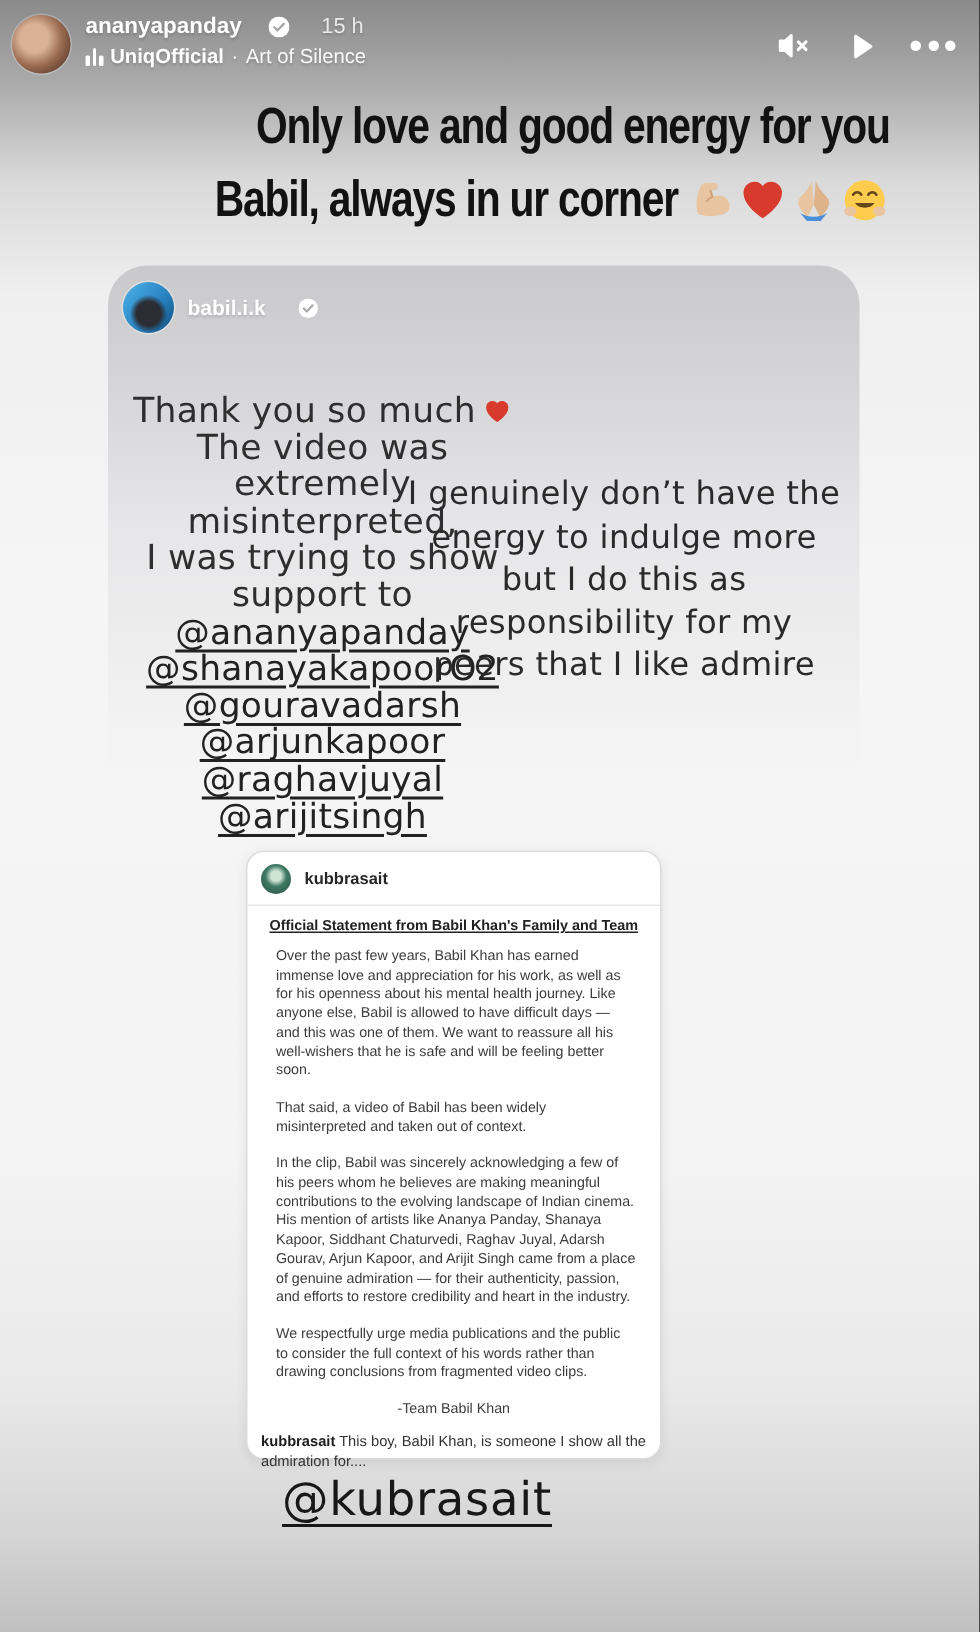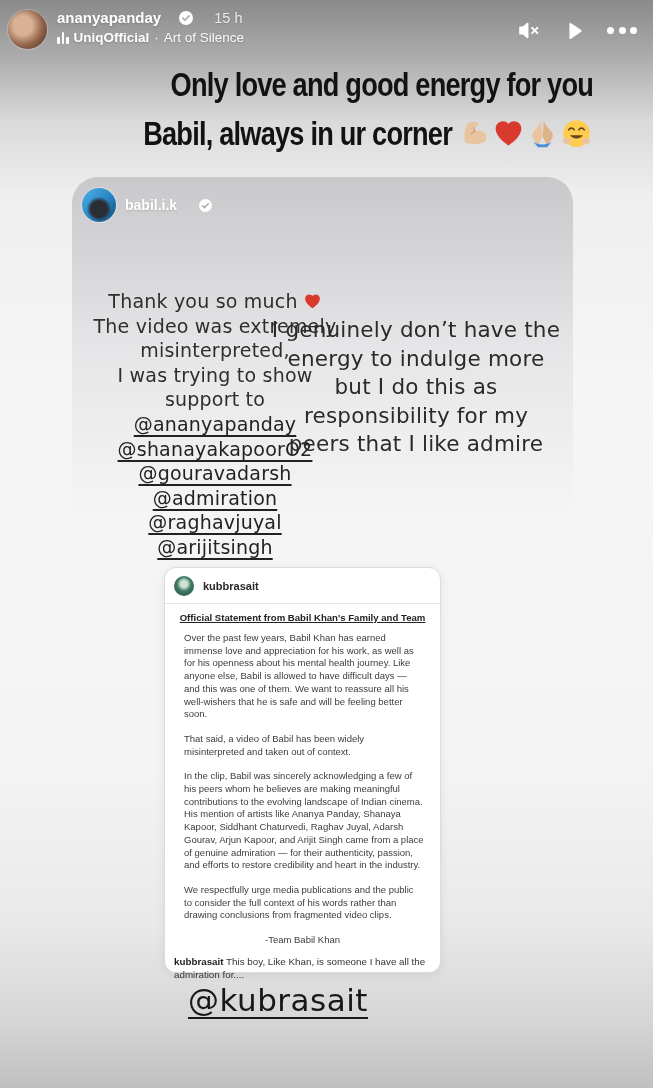--- a/index.html
+++ b/index.html
@@ -42,21 +42,21 @@
   .babil-hdr{position:absolute;left:10px;top:11px;display:flex;align-items:center;gap:9px;}
   .avatar-md{width:34px;height:34px;border-radius:50%;
     background:
       radial-gradient(circle at 50% 62%, #2a2d33 0 30%, rgba(42,45,51,0) 46%),
       linear-gradient(130deg,#4db3e8 0%,#2a84c4 55%,#10507e 100%);
     box-shadow:0 0 0 1px rgba(255,255,255,.35);}
   .babil-user{display:flex;align-items:center;gap:22px;color:#fff;font-size:14px;font-weight:700;
     text-shadow:0 1px 2px rgba(0,0,0,.15);}
   .story-font{font-family:"DejaVu Sans",sans-serif;color:#2e2e2e;}
   .babil-left{position:absolute;left:0;top:85px;width:286px;text-align:center;
-    font-size:19px;line-height:24.6px;letter-spacing:.2px;margin-top:27px;}
+    font-size:23px;line-height:24.6px;letter-spacing:.2px;}
   .babil-left .ln{display:flex;justify-content:center;align-items:center;gap:5px;}
   .mention{text-decoration:underline;text-decoration-thickness:1.5px;text-underline-offset:4px;color:#222;}
   .babil-right{position:absolute;left:196px;top:139px;width:296px;text-align:center;
     font-size:21.5px;line-height:28.5px;letter-spacing:.2px;color:#2a2a2a;}
   
   .stmt-card{position:absolute;left:164px;top:567px;width:277px;height:406px;background:#fff;
     border:1px solid #dcdcdc;border-radius:12px;box-shadow:0 2px 8px rgba(0,0,0,.08);
     box-sizing:border-box;color:#3c3c3c;}
   .stmt-hdr{display:flex;align-items:center;gap:9px;padding:8px 10px 7px 9px;border-bottom:1px solid #e6e6e6;}
   .avatar-sm{width:20px;height:20px;border-radius:50%;
@@ -185,21 +185,21 @@
             </svg>
         </span>
       </div>
       <div>The video was extremely</div>
       <div>misinterpreted,</div>
       <div>I was trying to show</div>
       <div>support to</div>
       <div><span class="mention">@ananyapanday</span></div>
       <div><span class="mention">@shanayakapoorO2</span></div>
       <div><span class="mention">@gouravadarsh</span></div>
-      <div><span class="mention">@admiration</span></div>
+      <div><span class="mention">@arjunkapoor</span></div>
       <div><span class="mention">@raghavjuyal</span></div>
       <div><span class="mention">@arijitsingh</span></div>
     </div>
 
     <div class="babil-right story-font">
       <div>I genuinely don’t have the</div>
       <div>energy to indulge more</div>
       <div>but I do this as</div>
       <div>responsibility for my</div>
       <div>peers that I like admire</div>
@@ -213,19 +213,19 @@
     </div>
     <div class="stmt-title">Official Statement from Babil Khan's Family and Team</div>
     <div class="stmt-body">
       <p>Over the past few years, Babil Khan has earned immense love and appreciation for his work, as well as for his openness about his mental health journey. Like anyone else, Babil is allowed to have difficult days — and this was one of them. We want to reassure all his well-wishers that he is safe and will be feeling better soon.</p>
       <p>That said, a video of Babil has been widely misinterpreted and taken out of context.</p>
       <p>In the clip, Babil was sincerely acknowledging a few of his peers whom he believes are making meaningful contributions to the evolving landscape of Indian cinema. His mention of artists like Ananya Panday, Shanaya Kapoor, Siddhant Chaturvedi, Raghav Juyal, Adarsh Gourav, Arjun Kapoor, and Arijit Singh came from a place of genuine admiration — for their authenticity, passion, and efforts to restore credibility and heart in the industry.</p>
       <p>We respectfully urge media publications and the public to consider the full context of his words rather than drawing conclusions from fragmented video clips.</p>
     </div>
     <div class="stmt-signoff">-Team Babil Khan</div>
     <div class="stmt-caption">
-      <b>kubbrasait</b><span> This boy, Like Khan, is someone I have all the admiration for....</span>
+      <b>kubbrasait</b><span> This boy, Babil Khan, is someone I show all the admiration for....</span>
     </div>
   </div>
 
   <div class="bottom-mention">@kubrasait</div>
 
 </div>
 
 </body></html>

